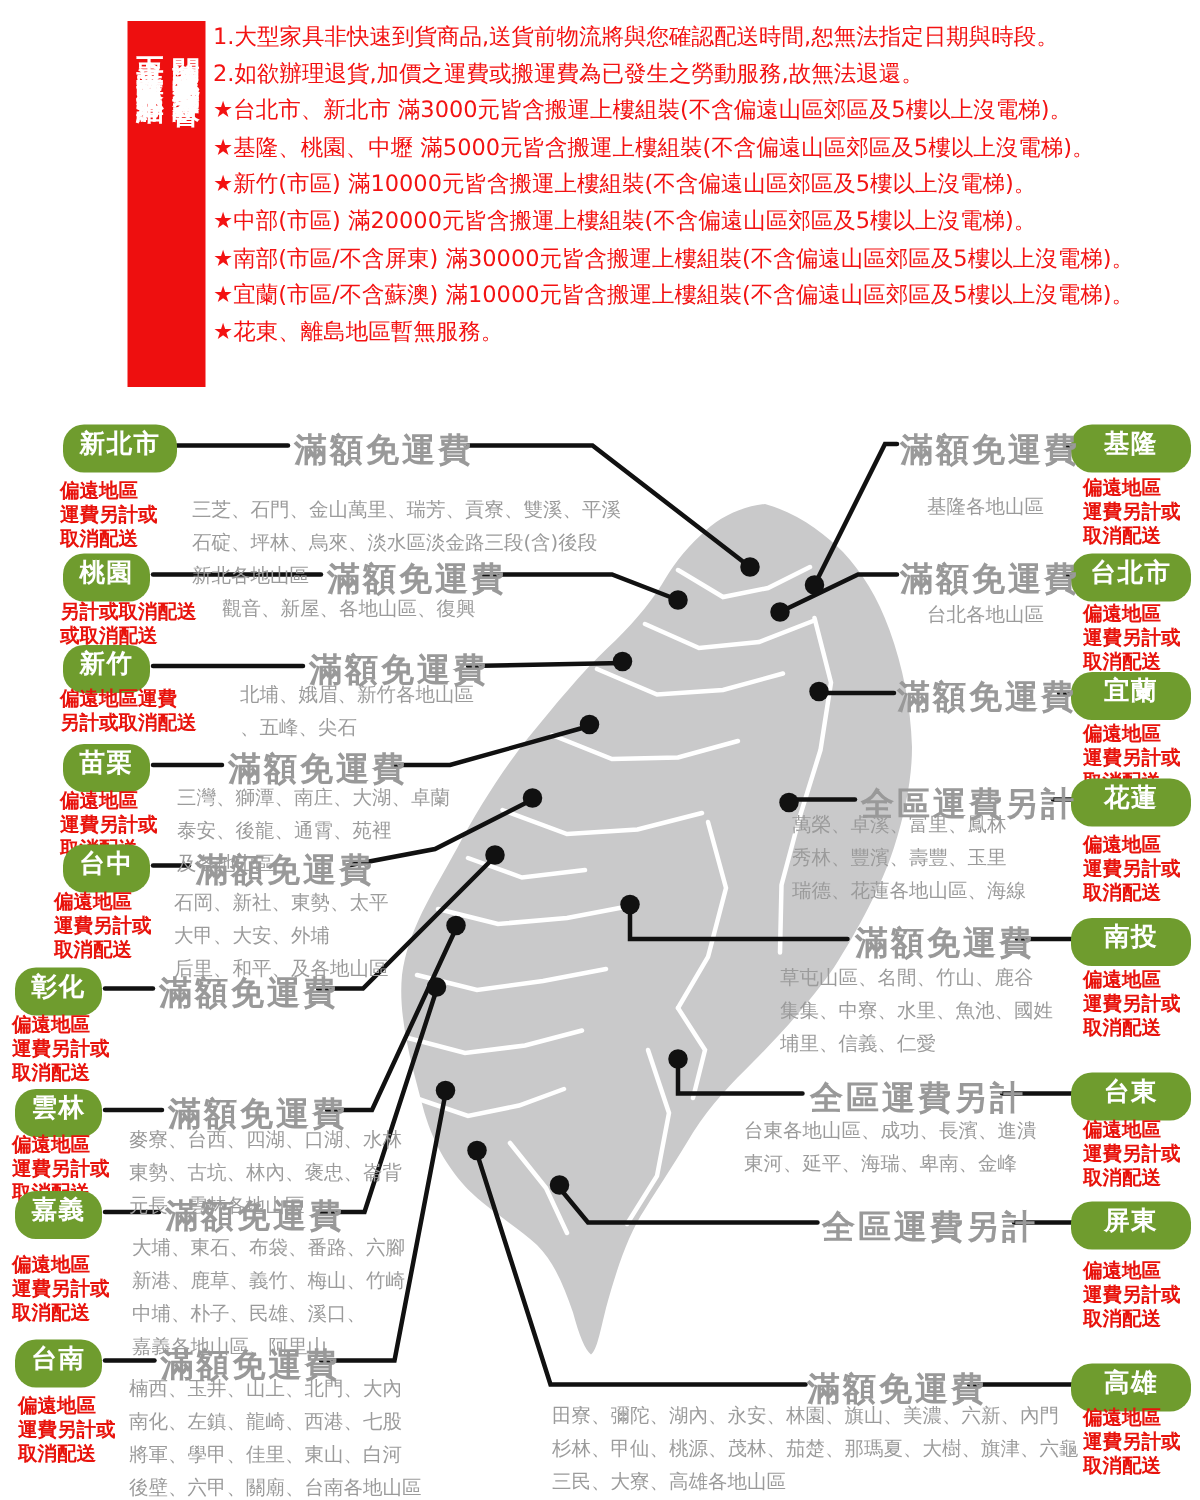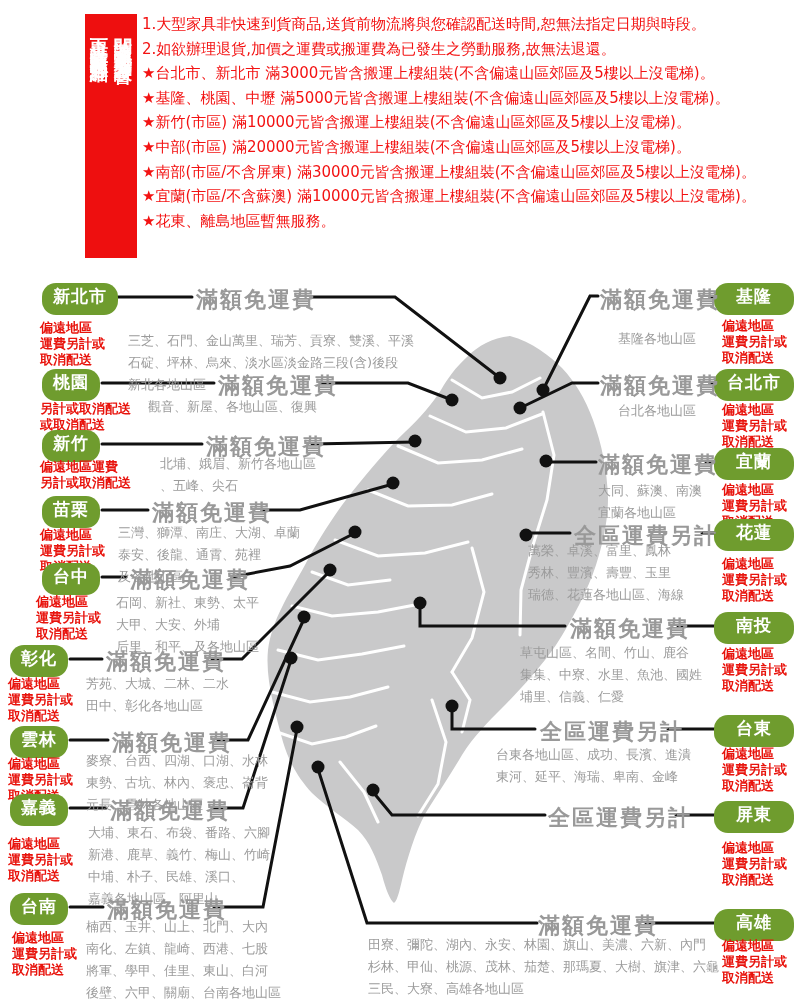--- a/index.html
+++ b/index.html
@@ -165,22 +165,20 @@
 取消配送</div>
   <div class="areas" style="left:116px;top:592px">石岡、新社、東勢、太平
 大甲、大安、外埔
 后里、和平、及各地山區</div>
 
   <span class="badge" style="left:10px;top:645px">彰化</span>
   <div class="fee" style="left:106px;top:647px">滿額免運費</div>
   <div class="remote" style="left:8px;top:676px">偏遠地區
 運費另計或
 取消配送</div>
-  <div class="areas" style="left:86px;top:673px">芳苑、大城、二林、二水
-田中、彰化各地山區</div>
 
   <span class="badge" style="left:10px;top:726px">雲林</span>
   <div class="fee" style="left:112px;top:728px">滿額免運費</div>
   <div class="remote" style="left:8px;top:756px">偏遠地區
 運費另計或
 取消配送</div>
   <div class="areas" style="left:86px;top:750px">麥寮、台西、四湖、口湖、水林
 東勢、古坑、林內、褒忠、崙背
 元長、雲林各地山區</div>
 
@@ -216,22 +214,20 @@
   <div class="remote" style="left:722px;top:402px">偏遠地區
 運費另計或
 取消配送</div>
   <div class="areas" style="left:618px;top:400px">台北各地山區</div>
 
   <span class="badge rt" style="top:448px">宜蘭</span>
   <div class="fee" style="left:598px;top:450px">滿額免運費</div>
   <div class="remote" style="left:722px;top:482px">偏遠地區
 運費另計或
 取消配送</div>
-  <div class="areas" style="left:598px;top:480px">大同、蘇澳、南澳
-宜蘭各地山區</div>
 
   <span class="badge rt" style="top:519px">花蓮</span>
   <div class="fee" style="left:574px;top:521px">全區運費另計</div>
   <div class="remote" style="left:722px;top:556px">偏遠地區
 運費另計或
 取消配送</div>
   <div class="areas" style="left:528px;top:540px">萬榮、卓溪、富里、鳳林
 秀林、豐濱、壽豐、玉里
 瑞德、花蓮各地山區、海線</div>
 

